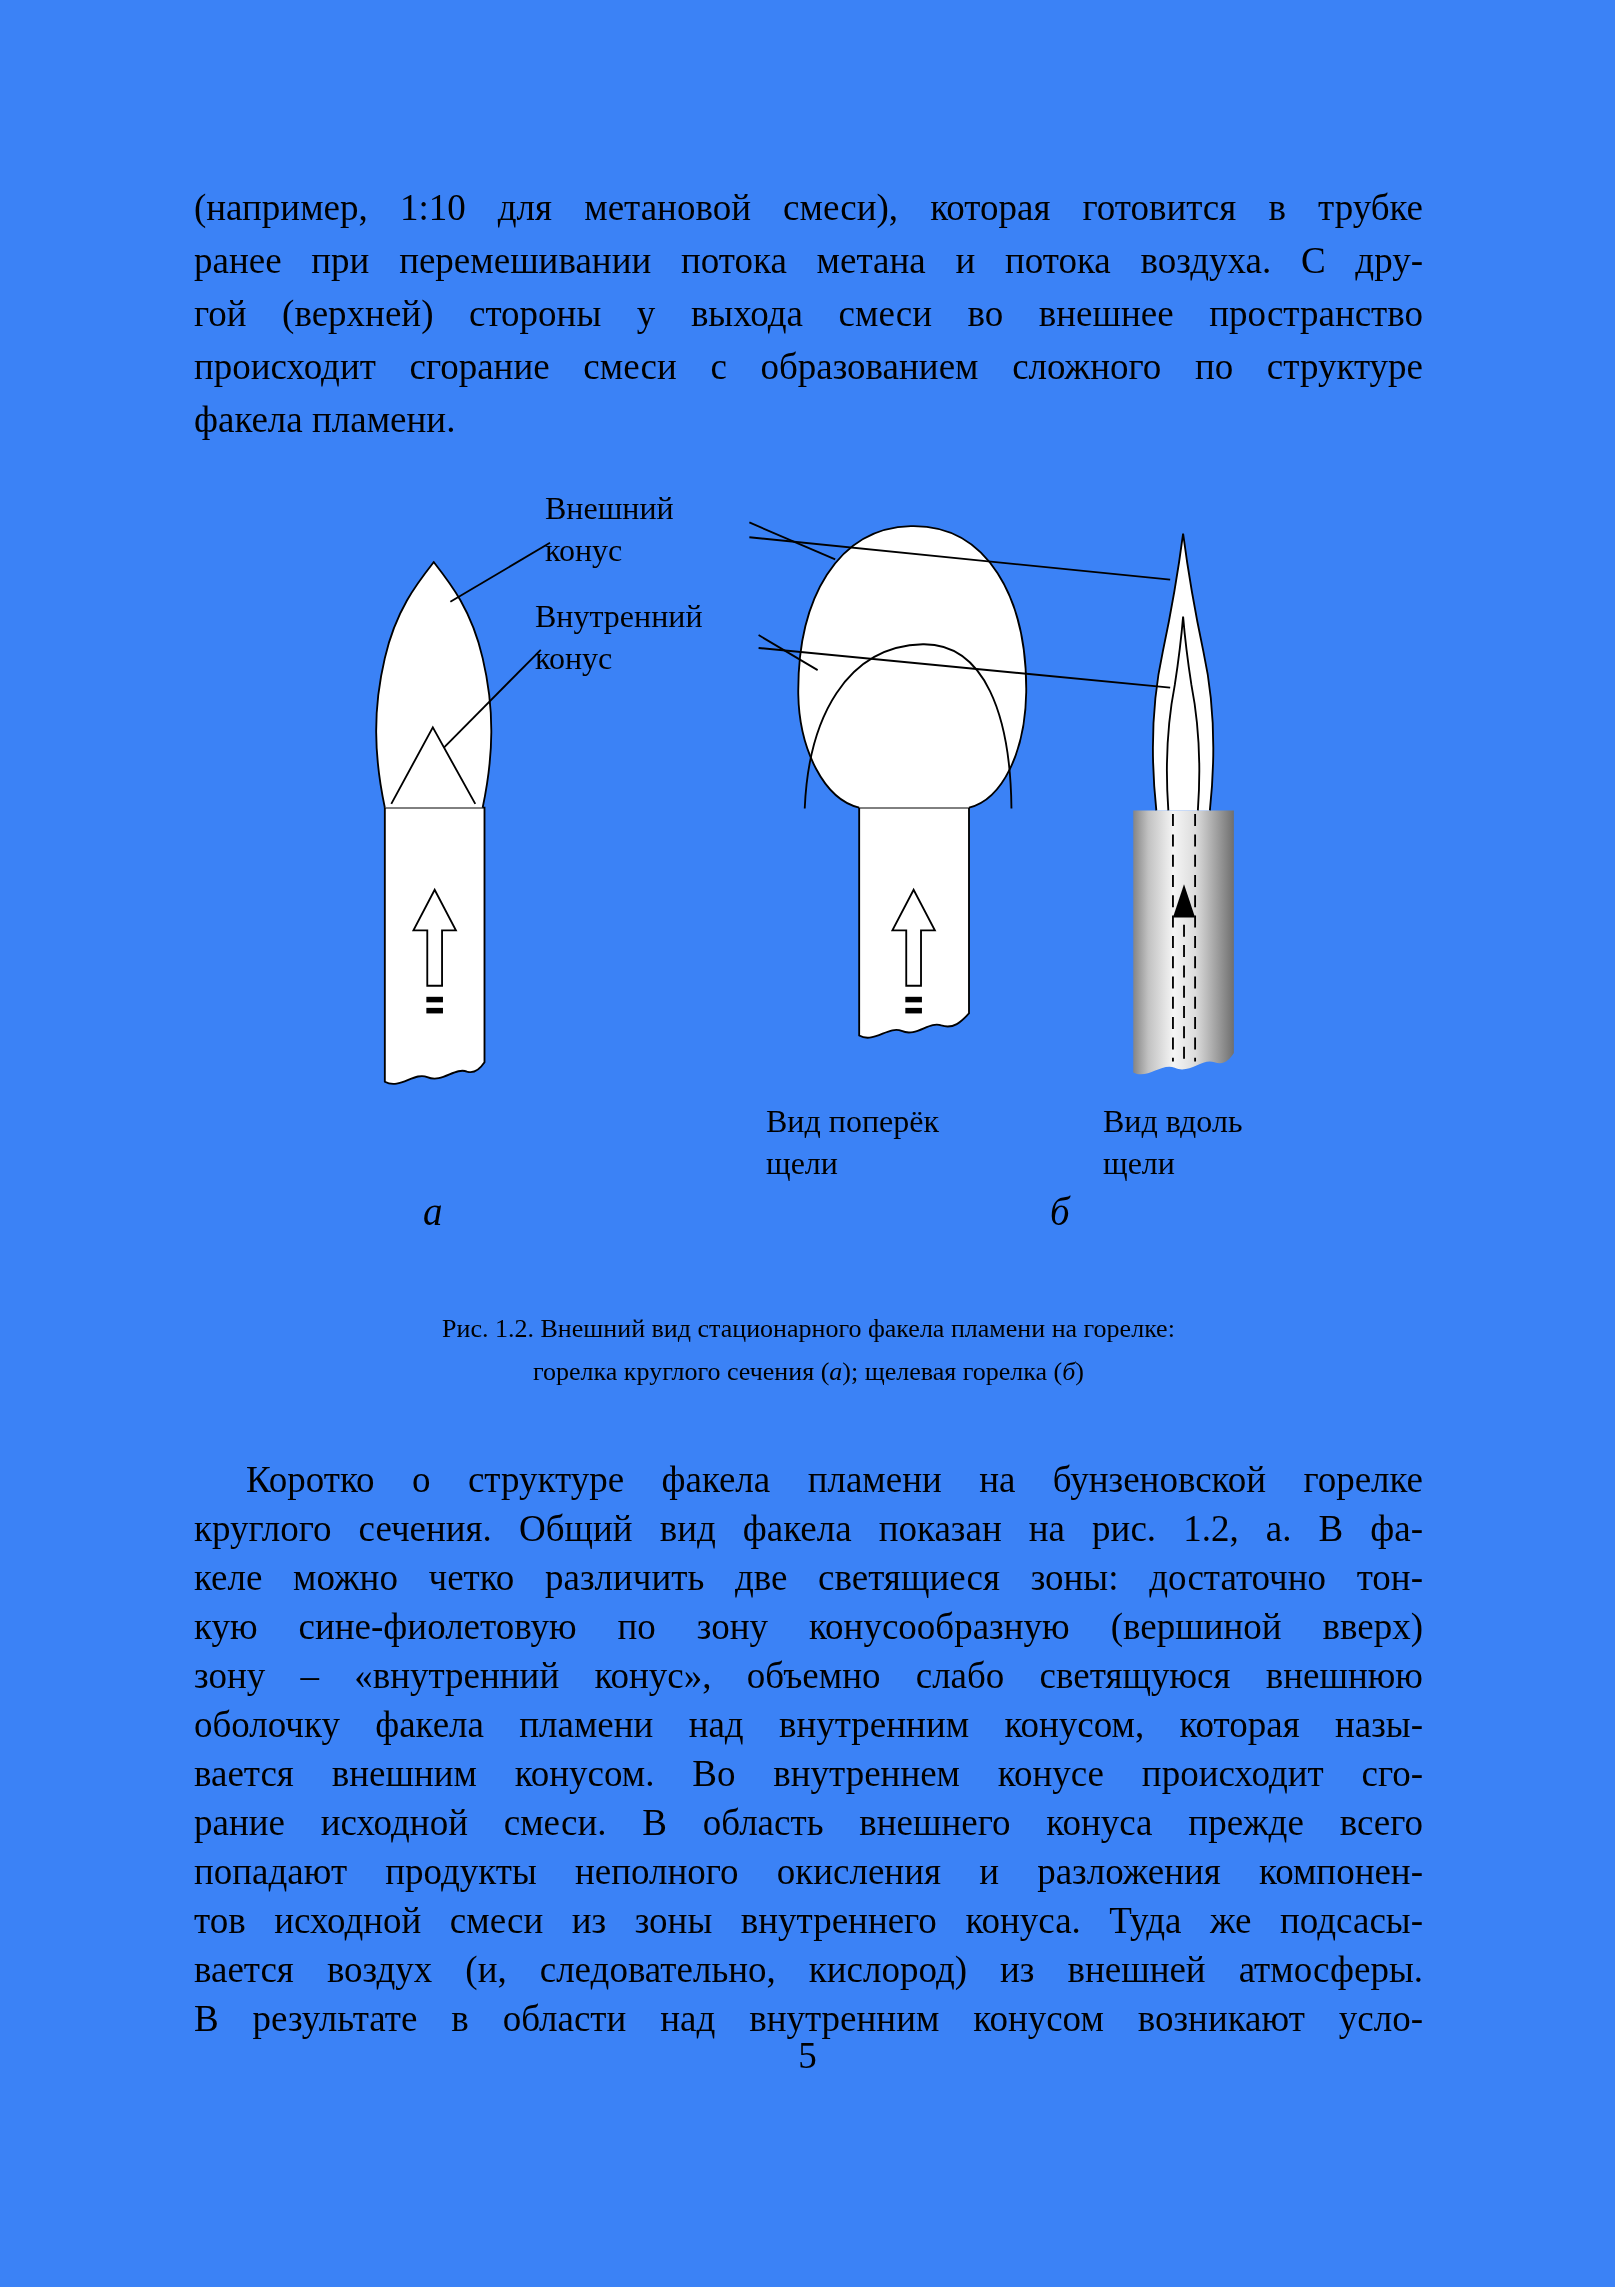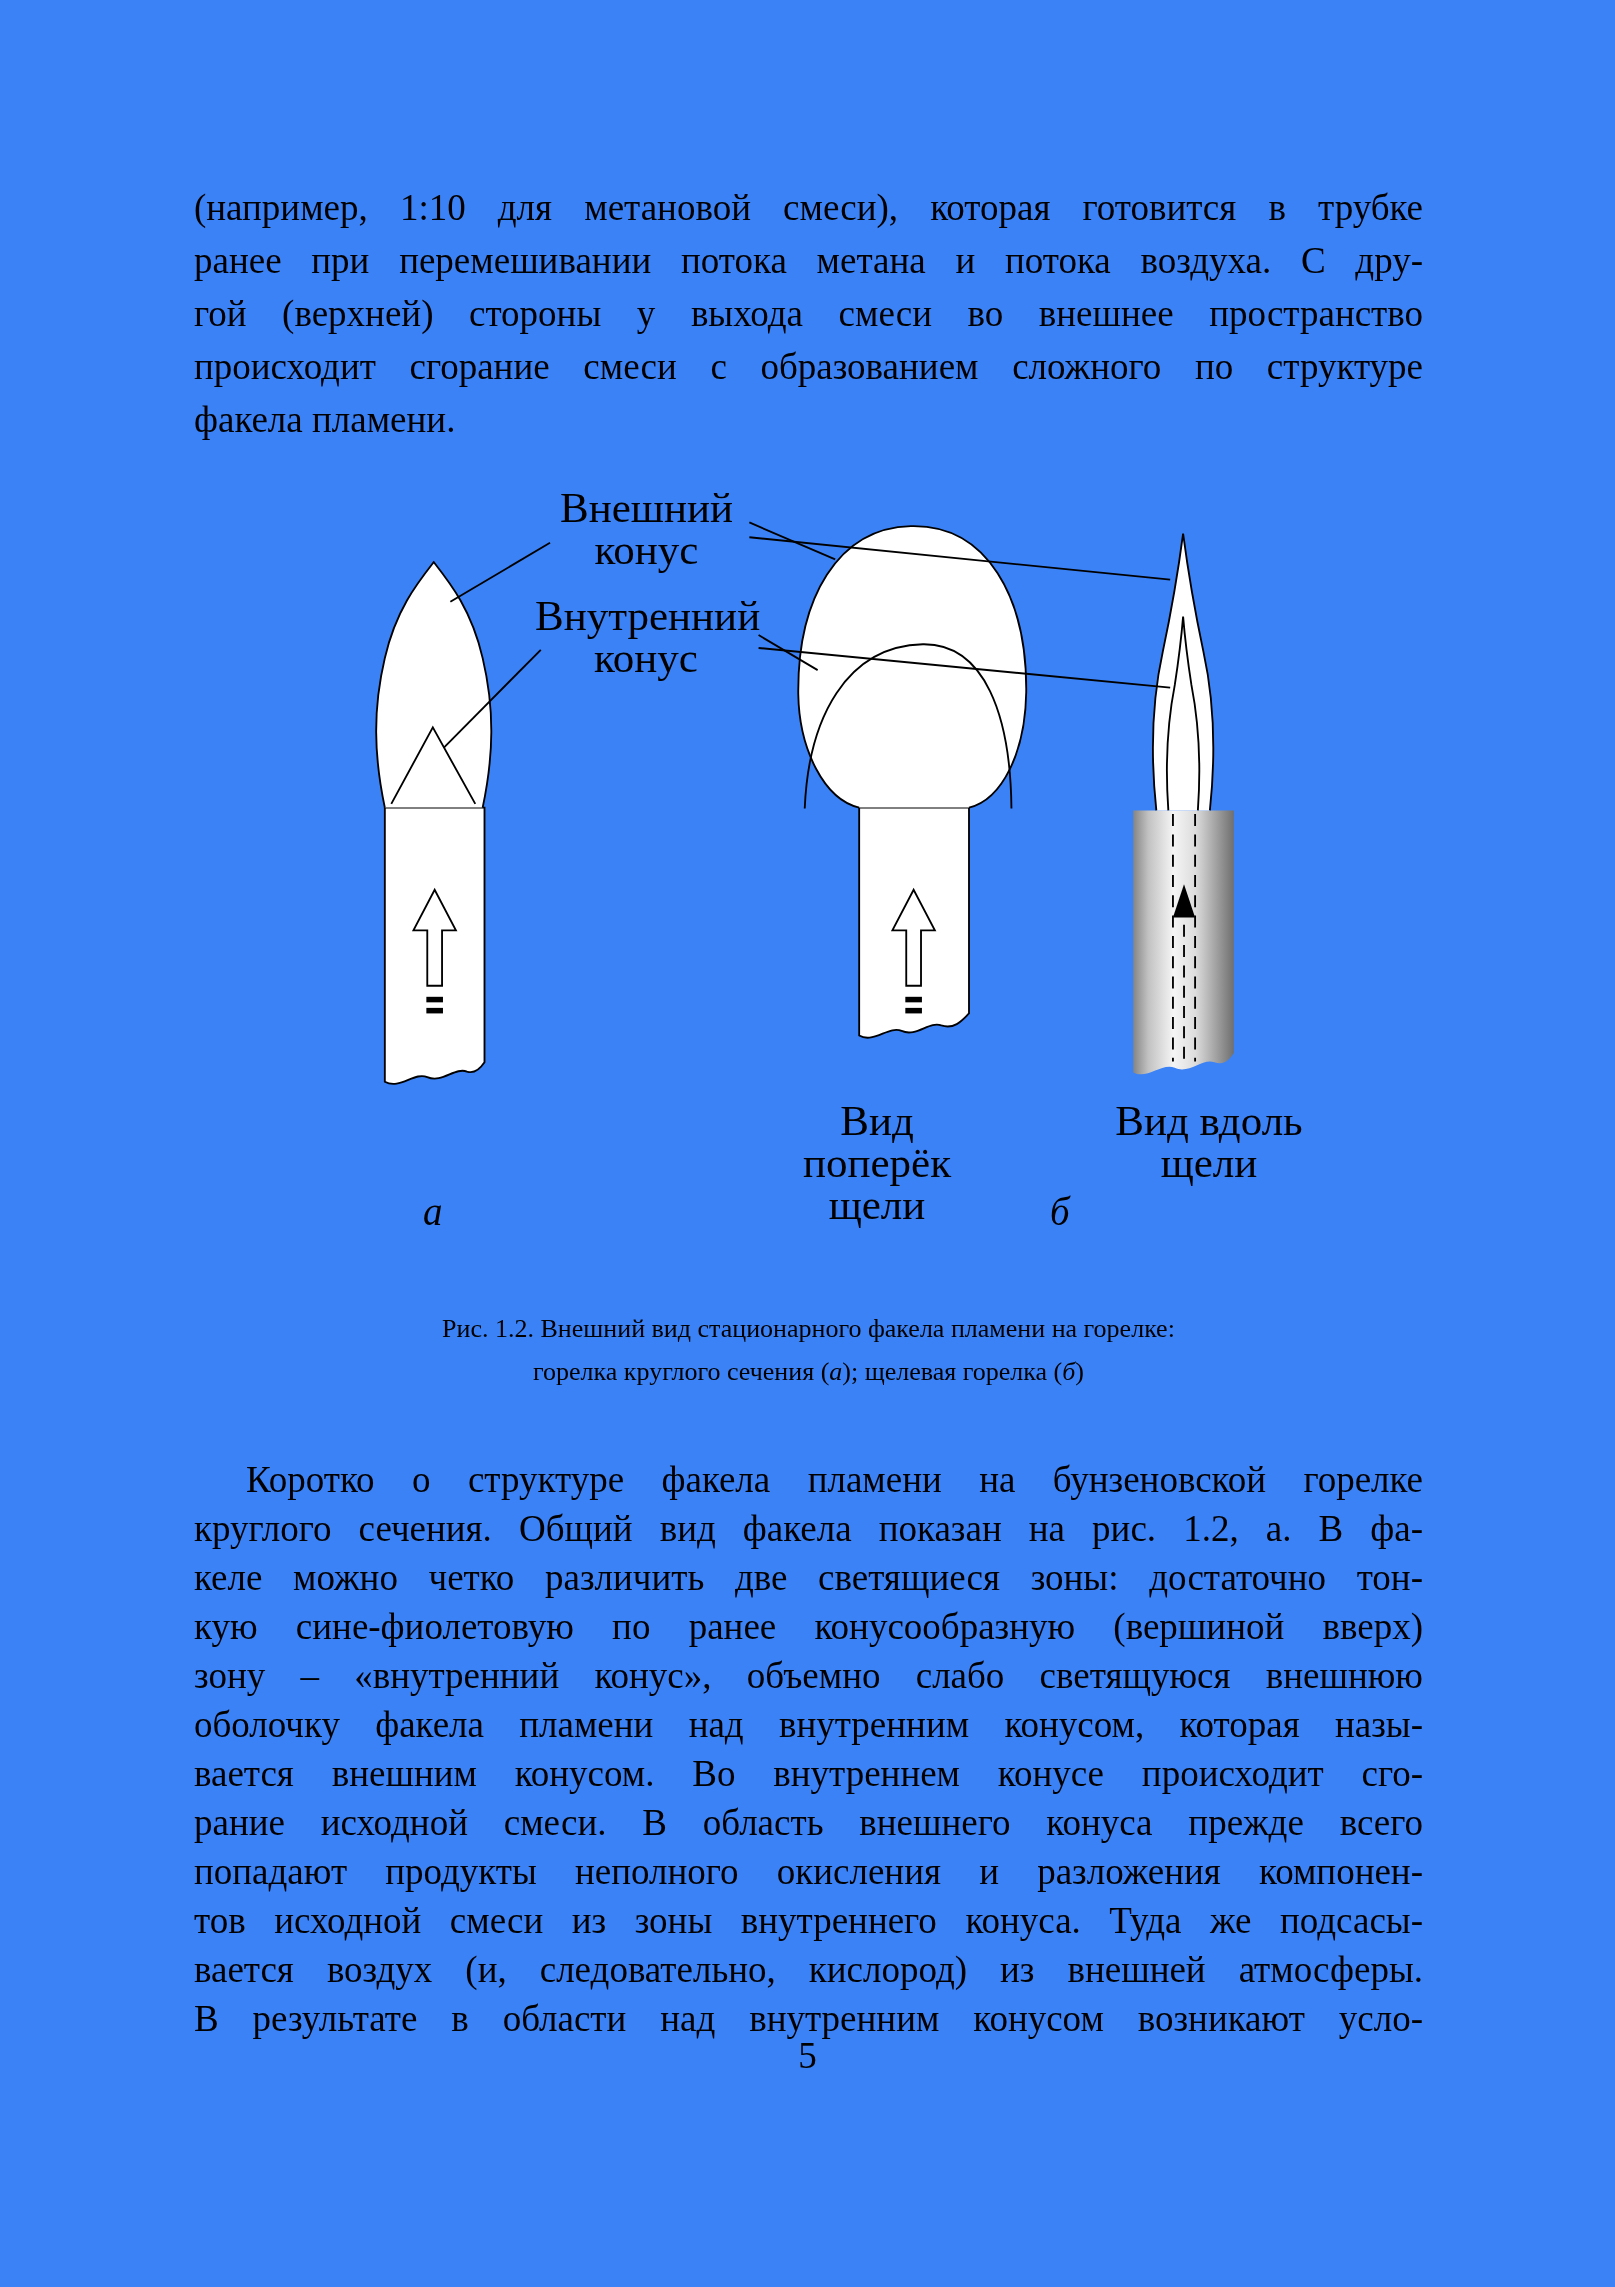--- a/index.html
+++ b/index.html
@@ -8,21 +8,21 @@
   .fig{position:absolute;left:0;top:0;width:1615px;height:2288px;}
   .textblock{position:absolute;left:194px;width:1229px;}
   .p1{top:181px;font-size:37px;line-height:53px;}
   .p2{top:1455px;font-size:37px;line-height:49px;}
   .p1 > div{height:53px;overflow:hidden;}
   .p2 > div{height:49px;overflow:hidden;}
   .jline{text-align:justify;}
   .jline::after{content:"";display:inline-block;width:100%;height:0;}
   .plainline{text-align:left;}
   .indent{text-indent:52px;}
-  .figlabel{position:absolute;font-size:43px;line-height:42px;text-align:center;}
+  .figlabel{position:absolute;font-size:32px;line-height:42px;}
   .sub{position:absolute;font-size:39px;font-style:italic;}
   .caption{position:absolute;left:194px;top:1307px;width:1229px;text-align:center;
            font-size:26px;line-height:43px;}
   .italic{font-style:italic;}
   .pagenum{position:absolute;left:0;top:2034px;width:1615px;text-align:center;font-size:37px;}
 </style>
 </head>
 <body>
 
 <div class="page">
@@ -100,21 +100,21 @@
     <div>Рис. 1.2. Внешний вид стационарного факела пламени на горелке:</div>
     <div>
       <span>горелка круглого сечения (</span><span class="italic">а</span><span>); щелевая горелка (</span><span class="italic">б</span><span>)</span>
     </div>
   </div>
 
   <div class="textblock p2">
     <div class="jline indent">Коротко о структуре факела пламени на бунзеновской горелке</div>
     <div class="jline">круглого сечения. Общий вид факела показан на рис. 1.2, а. В фа-</div>
     <div class="jline">келе можно четко различить две светящиеся зоны: достаточно тон-</div>
-    <div class="jline">кую сине-фиолетовую по ранее конусообразную (вершиной вверх)</div>
+    <div class="jline">кую сине-фиолетовую по зону конусообразную (вершиной вверх)</div>
     <div class="jline">зону – «внутренний конус», объемно слабо светящуюся внешнюю</div>
     <div class="jline">оболочку факела пламени над внутренним конусом, которая назы-</div>
     <div class="jline">вается внешним конусом. Во внутреннем конусе происходит сго-</div>
     <div class="jline">рание исходной смеси. В область внешнего конуса прежде всего</div>
     <div class="jline">попадают продукты неполного окисления и разложения компонен-</div>
     <div class="jline">тов исходной смеси из зоны внутреннего конуса. Туда же подсасы-</div>
     <div class="jline">вается воздух (и, следовательно, кислород) из внешней атмосферы.</div>
     <div class="jline">В результате в области над внутренним конусом возникают усло-</div>
   </div>
 

